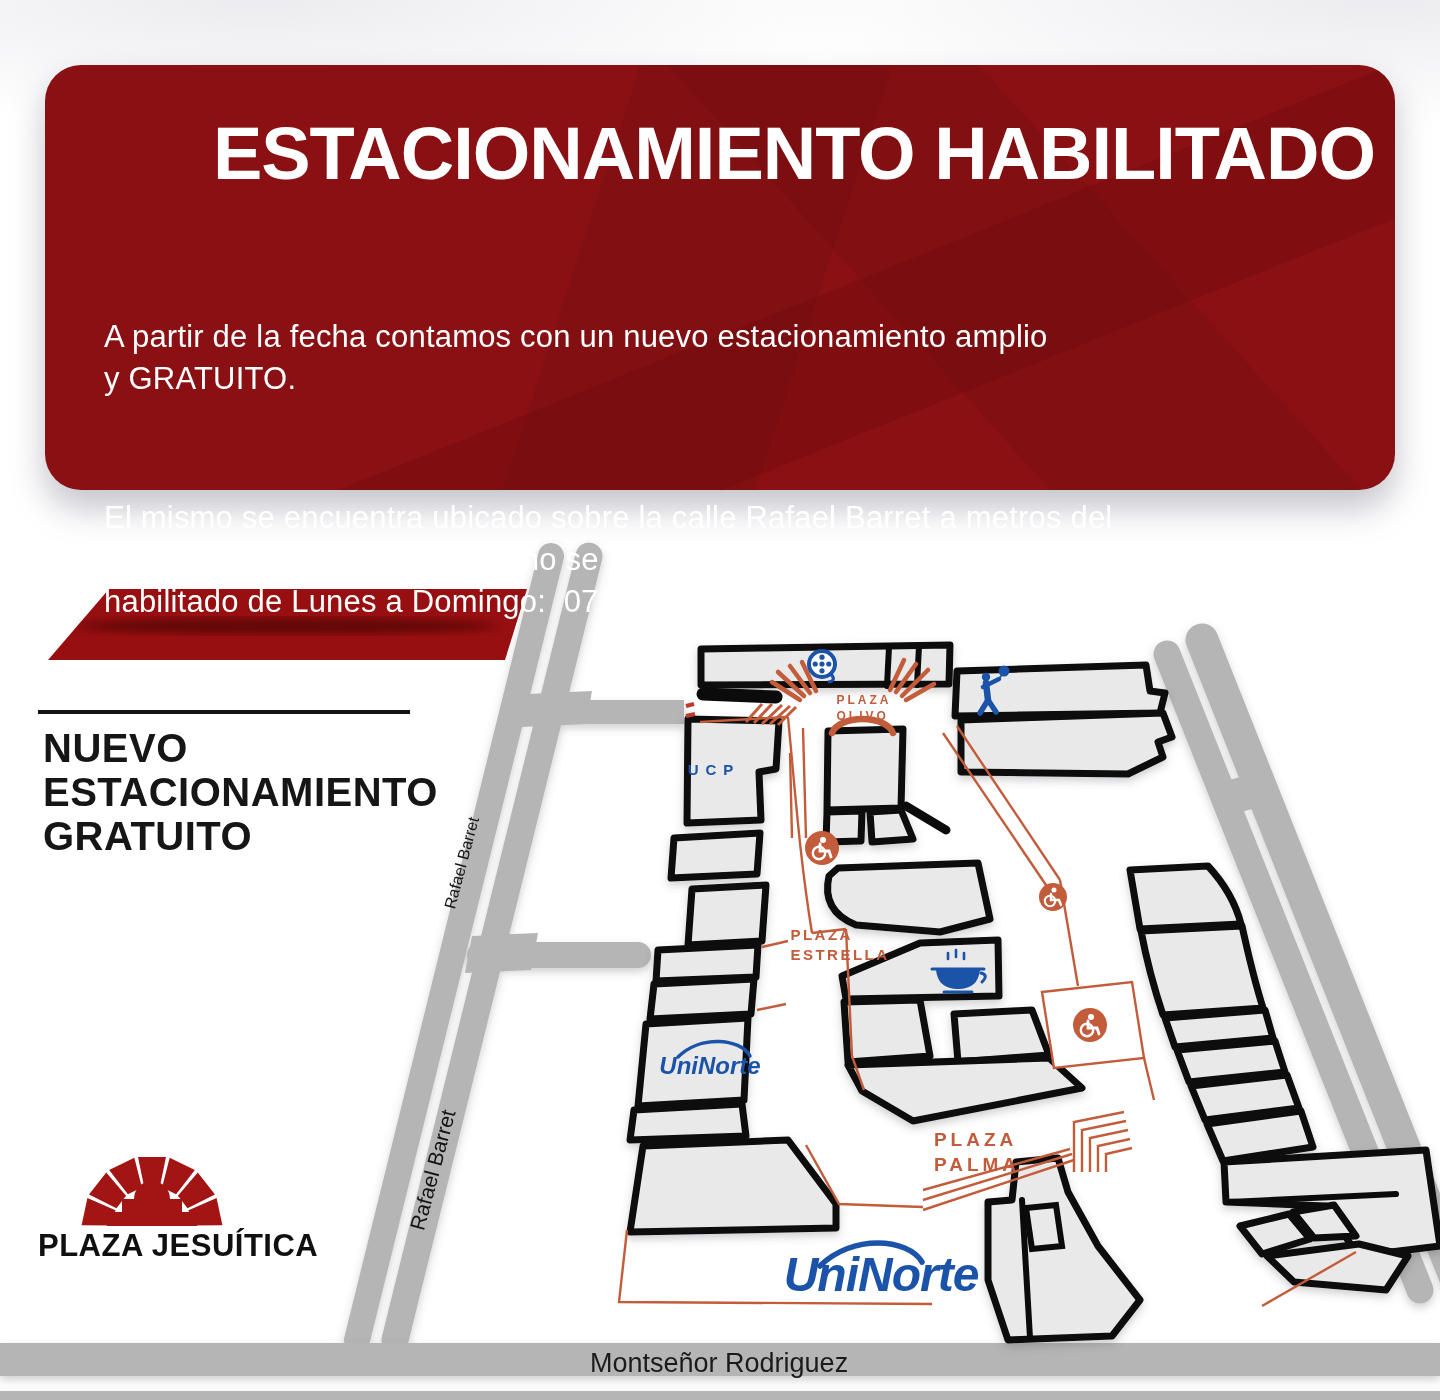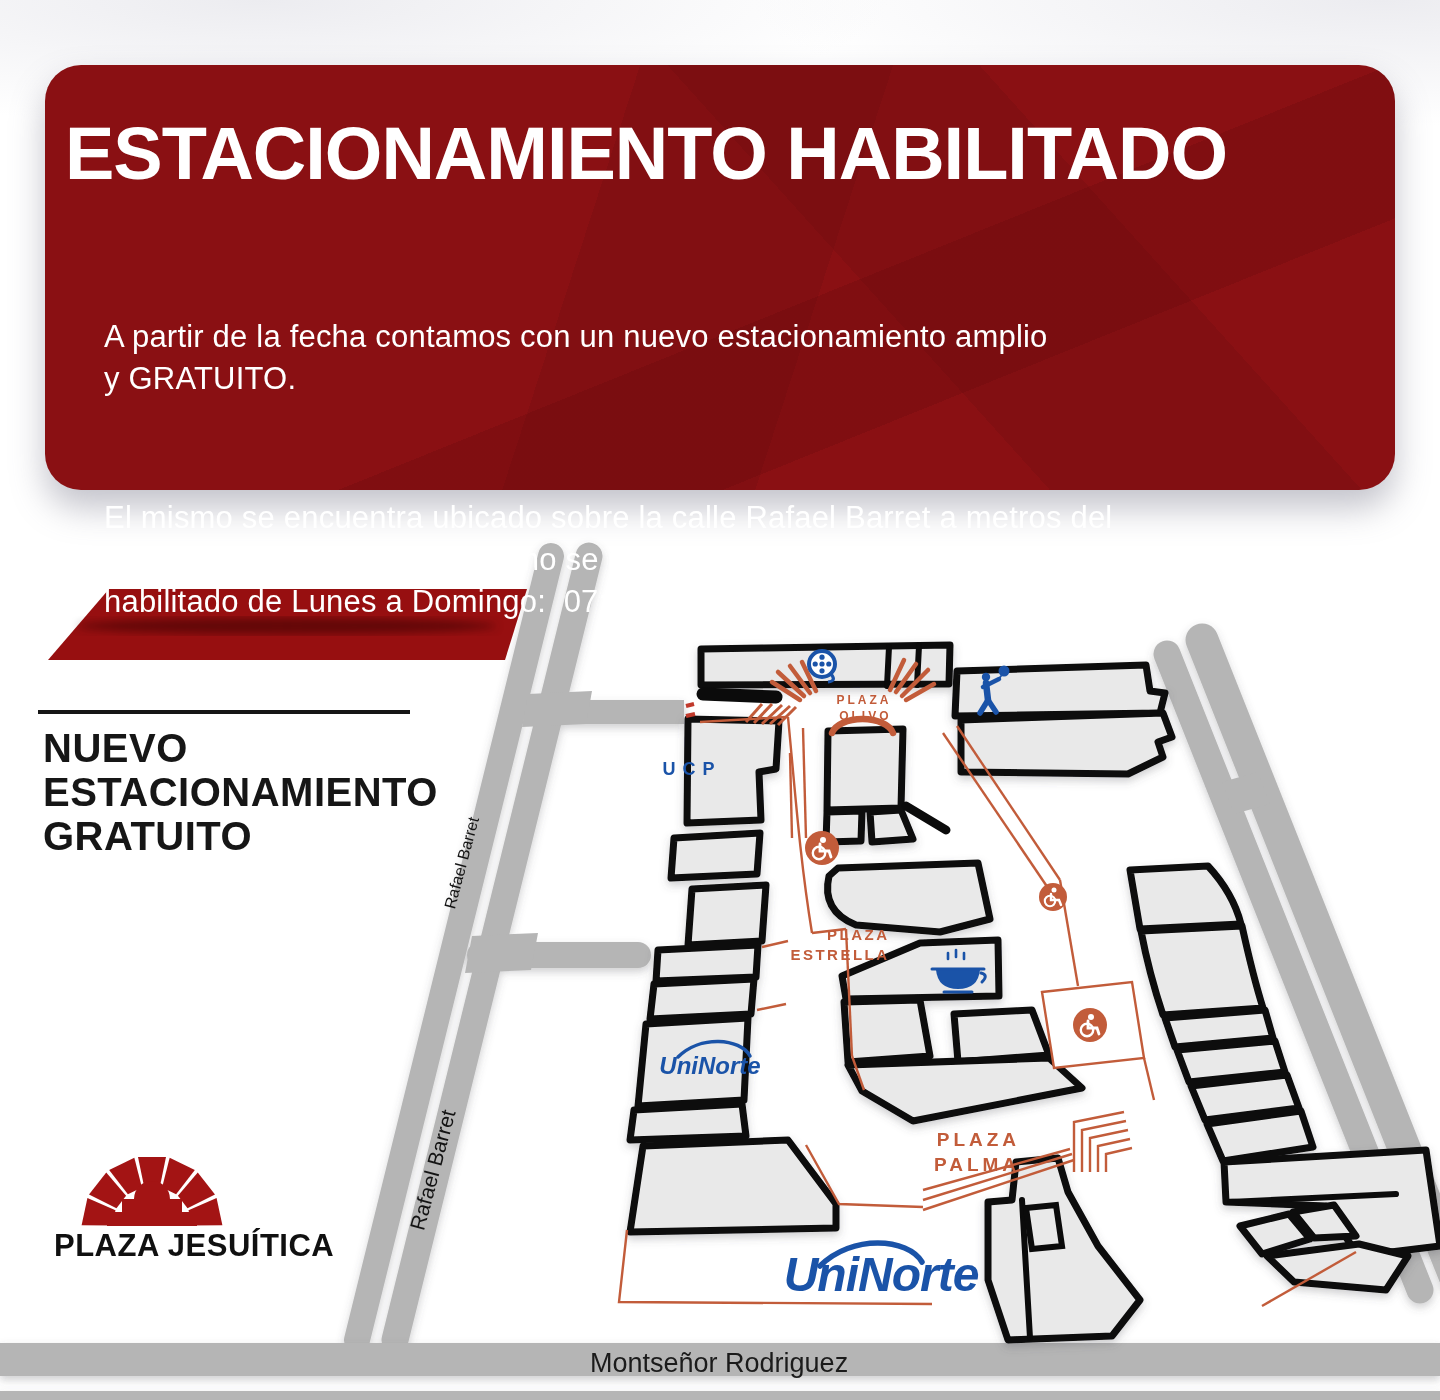--- a/index.html
+++ b/index.html
@@ -11,47 +11,47 @@
           #ffffff;}
   
   .banner{position:absolute;left:45px;top:65px;width:1350px;height:425px;
           background:#8a1013;border-radius:36px;
           box-shadow:0 18px 34px rgba(105,105,125,.40);}
   .banner .pattern{position:absolute;inset:0;border-radius:inherit;overflow:hidden;pointer-events:none;
           background:
            linear-gradient(108deg,transparent 40%,rgba(0,0,0,.05) 40%,rgba(0,0,0,.05) 57%,transparent 57%),
            linear-gradient(-22deg,transparent 28%,rgba(50,0,0,.10) 28%,rgba(50,0,0,.10) 44%,transparent 44%),
            linear-gradient(48deg,transparent 58%,rgba(0,0,0,.05) 58%,rgba(0,0,0,.05) 76%,transparent 76%);}
-  .banner-title{position:relative;margin:46px 20px 0;text-align:left;
+  .banner-title{position:relative;margin:46px 20px 0;text-align:right;
           font-size:74px;font-weight:800;letter-spacing:-1px;color:#fff;}
   .banner-body{position:relative;margin:30px 40px 0 53px;width:1260px;
           font-size:31px;line-height:1.36;letter-spacing:.2px;color:#fff;white-space:pre-wrap;}
   .banner-body p{margin:6px;white-space:pre-wrap;}
   
   .map-svg{position:absolute;left:0;top:0;width:1440px;height:1400px;}
   
   .lbl{position:absolute;white-space:pre-line;color:#111;}
-  .ctr{transform:translate(-50%,-50%);text-align:right;}
+  .ctr{transform:translate(-50%,-50%);text-align:left;}
   .rot{transform:translate(-50%,-50%) rotate(-75deg);text-align:center;white-space:nowrap;}
   .rule{position:absolute;left:38px;top:710px;width:372px;height:4px;background:#161616;}
   .nuevo{left:43px;top:726px;font-size:40px;font-weight:700;line-height:1.1;
          letter-spacing:.5px;color:#161616;}
   .street{font-weight:500;color:#141414;}
   .street-1{left:462px;top:863px;font-size:16px;}
   .street-2{left:433px;top:1170px;font-size:21px;}
   .montse{left:590px;top:1348px;font-size:27px;font-weight:500;color:#1b1b1b;}
   .area{color:#c25c3a;font-weight:700;line-height:1.3;}
   .olivo{left:864px;top:709px;font-size:12px;letter-spacing:3px;}
   .estrella{left:840px;top:944px;font-size:15px;letter-spacing:2.5px;}
   .palma{left:977px;top:1153px;font-size:19px;letter-spacing:4px;}
   .tenant{color:#1a53a8;font-weight:700;}
-  .ucp{left:692px;top:769px;font-size:18px;letter-spacing:7px;}
+  .ucp{left:714px;top:769px;font-size:15px;letter-spacing:7px;}
   .uninorte-s{left:710px;top:1066px;font-size:24px;font-style:italic;}
   .uninorte-b{left:881px;top:1274px;font-size:48px;font-style:italic;letter-spacing:-1px;}
-  .logo-text{left:54px;top:1228px;font-size:31px;font-weight:800;letter-spacing:.5px;color:#101010;}
+  .logo-text{left:38px;top:1228px;font-size:31px;font-weight:800;letter-spacing:.5px;color:#101010;}
 </style>
 </head>
 <body>
 
 <div class="page">
 
   <svg class="map-svg" viewBox="0 0 1440 1400" xmlns="http://www.w3.org/2000/svg">
     <defs>
       <filter id="soft" x="-20%" y="-20%" width="140%" height="140%">
         <feDropShadow dx="0" dy="4" stdDeviation="4" flood-color="#50505a" flood-opacity="0.28"></feDropShadow>

